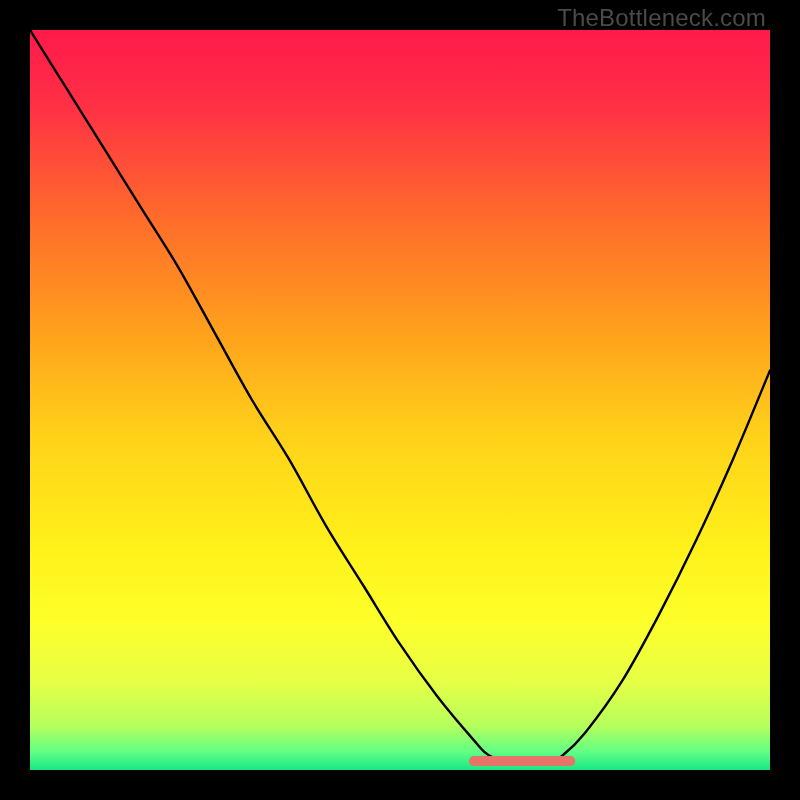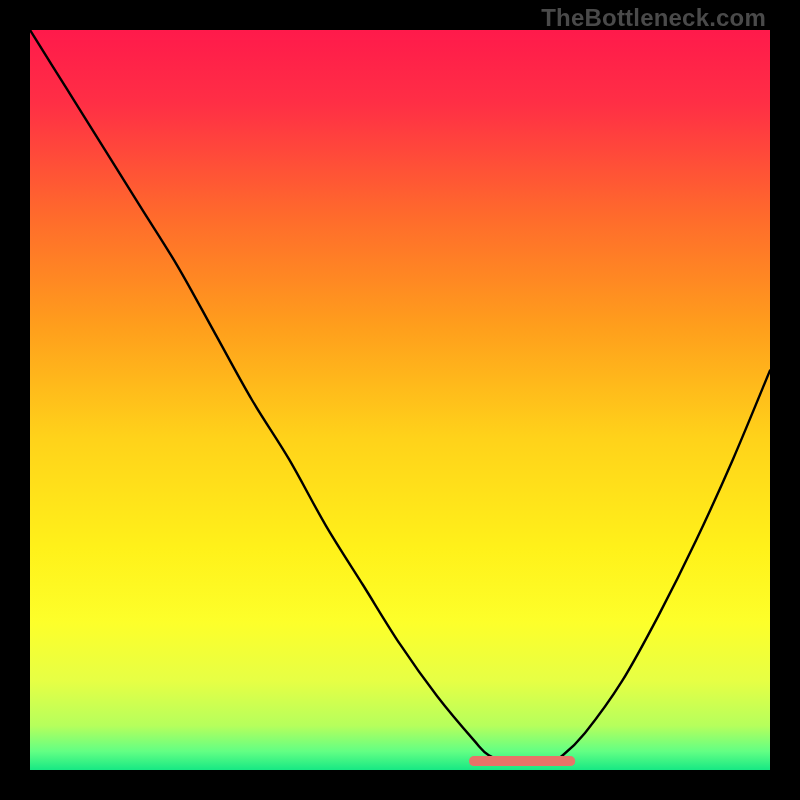--- a/index.html
+++ b/index.html
@@ -33,21 +33,21 @@
     width: 740px;
     height: 740px;
   }
   .watermark {
     position: absolute;
     top: 4px;
     right: 34px;
     color: #4a4a4a;
     font-family: Arial, Helvetica, sans-serif;
     font-size: 24px;
-    font-weight: bold;
+    font-weight: normal;
     letter-spacing: 0.2px;
     user-select: none;
   }
   svg.curve {
     position: absolute;
     left: 0;
     top: 0;
   }
 </style>
 </head>

